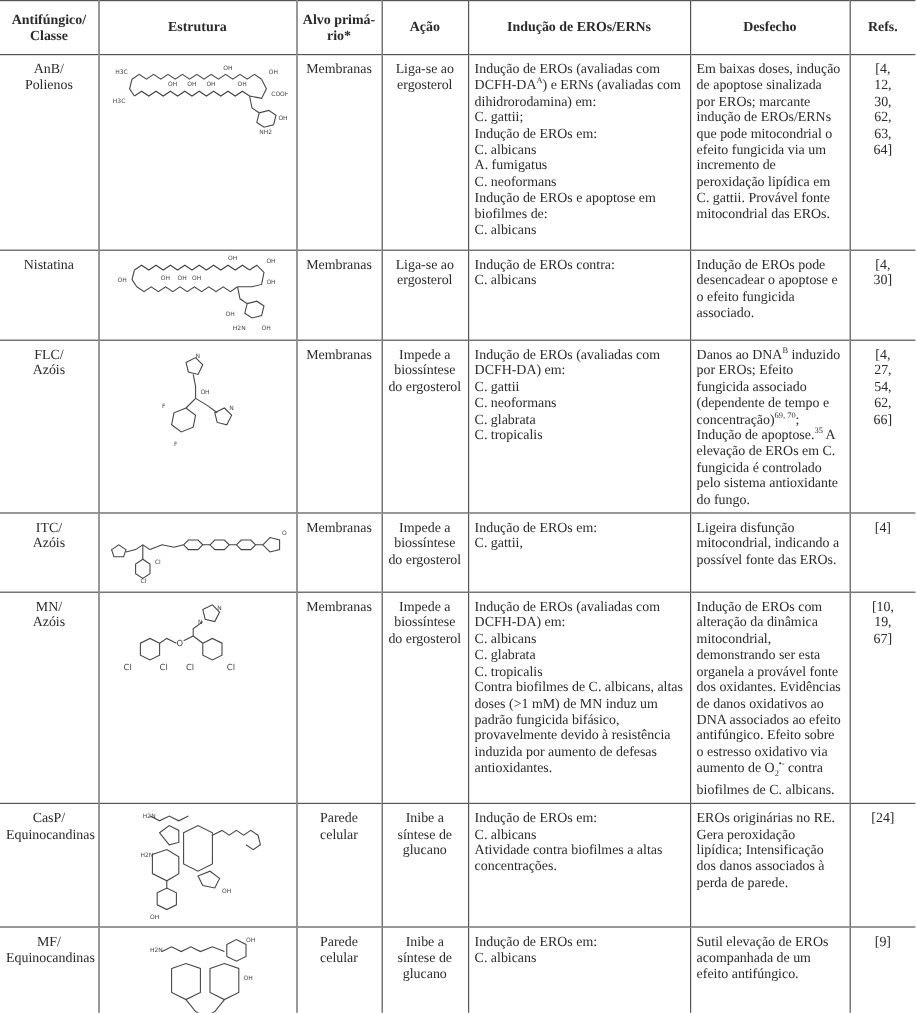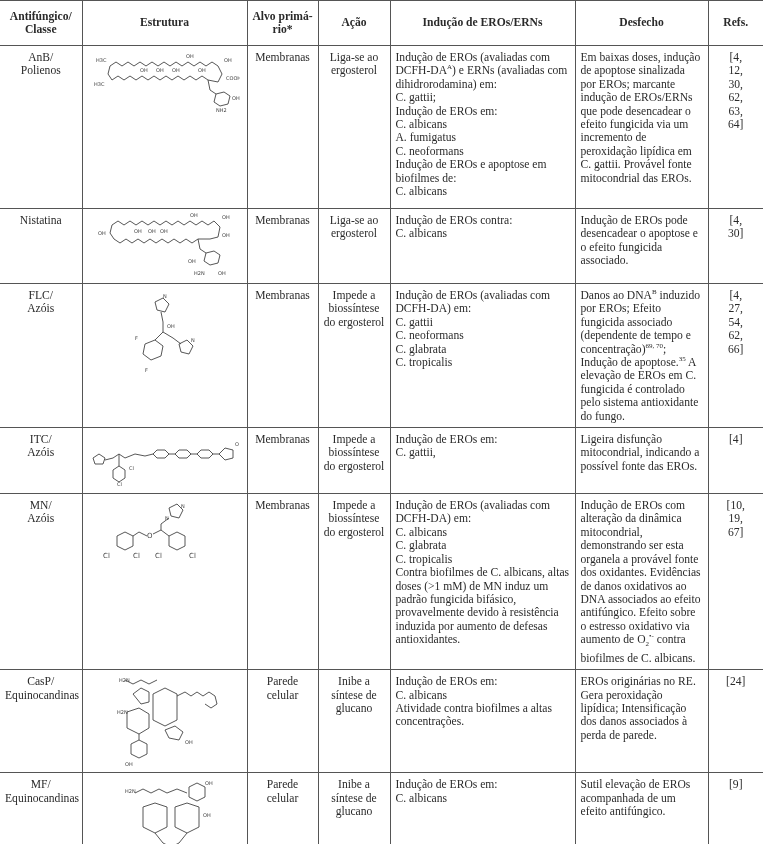--- a/index.html
+++ b/index.html
@@ -76,21 +76,21 @@
         <td>
           <span class="line"><span>Indução de EROs (avaliadas com DCFH-DA</span><sup>A</sup><span>) e ERNs (avaliadas com dihidrorodamina) em:</span></span>
           <span class="line"><span class="it">C. gattii</span><span>;</span></span>
           <span class="line"><span>Indução de EROs em:</span></span>
           <span class="line"><span class="it">C. albicans</span></span>
           <span class="line"><span class="it">A. fumigatus</span></span>
           <span class="line"><span class="it">C. neoformans</span></span>
           <span class="line"><span>Indução de EROs e apoptose em biofilmes de:</span></span>
           <span class="line"><span class="it">C. albicans</span></span>
         </td>
-        <td><span>Em baixas doses, indução de apoptose sinalizada por EROs; marcante indução de EROs/ERNs que pode desencadear o efeito fungicida via um incremento de peroxidação lipídica em </span><span class="it">C. gattii</span><span>. Provável fonte mitocondrial das EROs.</span></td>
+        <td><span>Em baixas doses, indução de apoptose sinalizada por EROs; marcante indução de EROs/ERNs que pode mitocondrial o efeito fungicida via um incremento de peroxidação lipídica em </span><span class="it">C. gattii</span><span>. Provável fonte mitocondrial das EROs.</span></td>
         <td class="center">
           <span class="line">[4,</span>
           <span class="line">12,</span>
           <span class="line">30,</span>
           <span class="line">62,</span>
           <span class="line">63,</span>
           <span class="line">64]</span>
         </td>
       </tr>
       <tr style="height: 75px;">

